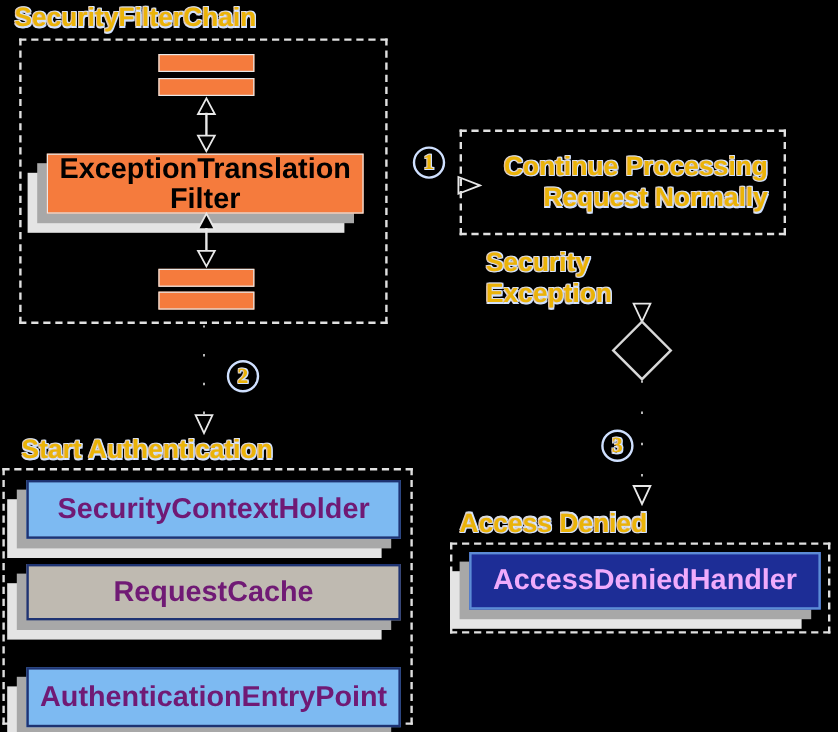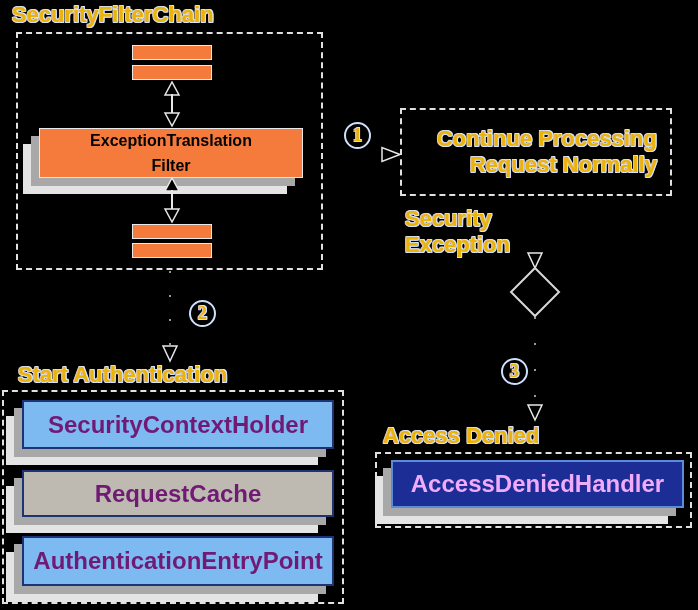--- a/index.html
+++ b/index.html
@@ -36,21 +36,21 @@
   .stacked {
     box-shadow: -8px 8px 0 0 #a8a8a8, -16px 16px 0 0 #e4e4e4;
     box-sizing: border-box;
     display: flex; flex-direction: column;
     align-items: center; justify-content: center;
     text-align: center;
   }
   .etf {
     left: 39px; top: 128px; width: 264px; height: 50px;
     background: #f57b3d; border: 1px solid #e8e8e8;
-    color: #000; font-size: 16px; line-height: 25px;
+    color: #000; font-size: 24px; line-height: 25px;
   }
   .node {
     left: 22px; width: 312px;
     border: 2px solid #1e3372;
     color: #701a75; font-size: 24px;
   }
   .node.blue { background: #7dbaf2; }
   .node.gray { background: #bfbab1; }
   .handler {
     left: 391px; top: 460px; width: 293px; height: 48px;
@@ -60,21 +60,21 @@
 
   .badge {
     width: 27px; height: 27px; box-sizing: border-box;
     border: 2px solid #cfe0ff; border-radius: 50%;
     display: flex; align-items: center; justify-content: center;
     font-family: "Liberation Serif", serif;
     font-size: 18px; font-weight: bold;
   }
 
   .continue-box {
-    left: 400px; top: 108px; width: 272px; height: 88px;
+    left: 383px; top: 108px; width: 272px; height: 88px;
     display: flex; flex-direction: column;
     justify-content: center; align-items: flex-end;
     padding-right: 13px;
   }
 
   svg { display: block; }
 </style>
 </head>
 <body>
 
@@ -143,21 +143,21 @@
   <div class="abs halo label22" style="left:18px; top:362px;">Start Authentication</div>
 
   <div class="abs dashed" style="left:2px; top:390px; width:342px; height:214px;"></div>
 
   <div class="abs stacked node blue" style="top:400px; height:49px;">
     <span>SecurityContextHolder</span>
   </div>
   <div class="abs stacked node gray" style="top:470px; height:47px;align-items:center;">
     <span>RequestCache</span>
   </div>
-  <div class="abs stacked node blue" style="top:536px; height:50px;">
+  <div class="abs stacked node blue" style="top:556px; height:50px;">
     <span>AuthenticationEntryPoint</span>
   </div>
 
   <svg class="abs" style="left:525px; top:315px;" width="20" height="108">
     <line x1="10" y1="2" x2="10" y2="86" stroke="#cccccc" stroke-width="1.5" stroke-dasharray="2 24"></line>
     <polygon points="10,105 3,90 17,90" fill="#000" stroke="#e8e8e8" stroke-width="1.5"></polygon>
   </svg>
 
   <div class="abs halo badge" style="left:501px; top:358px;">
     <span>3</span>

